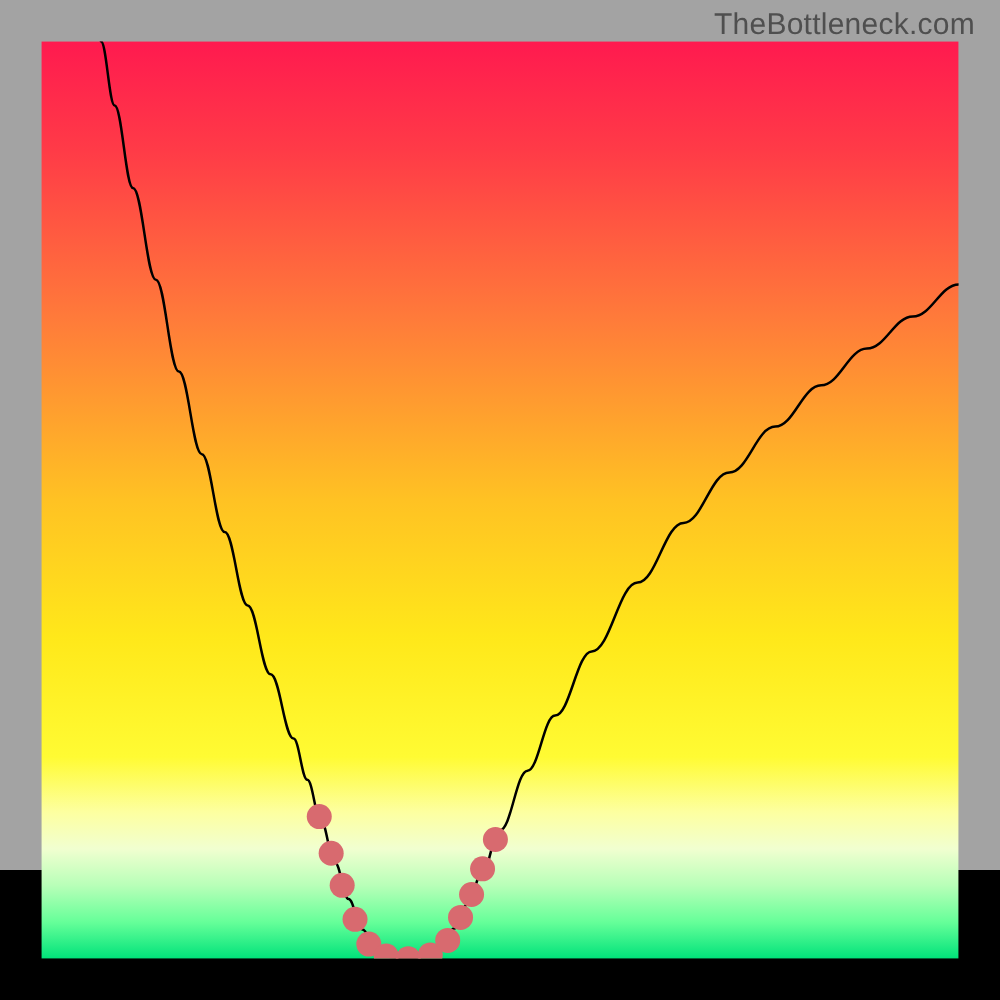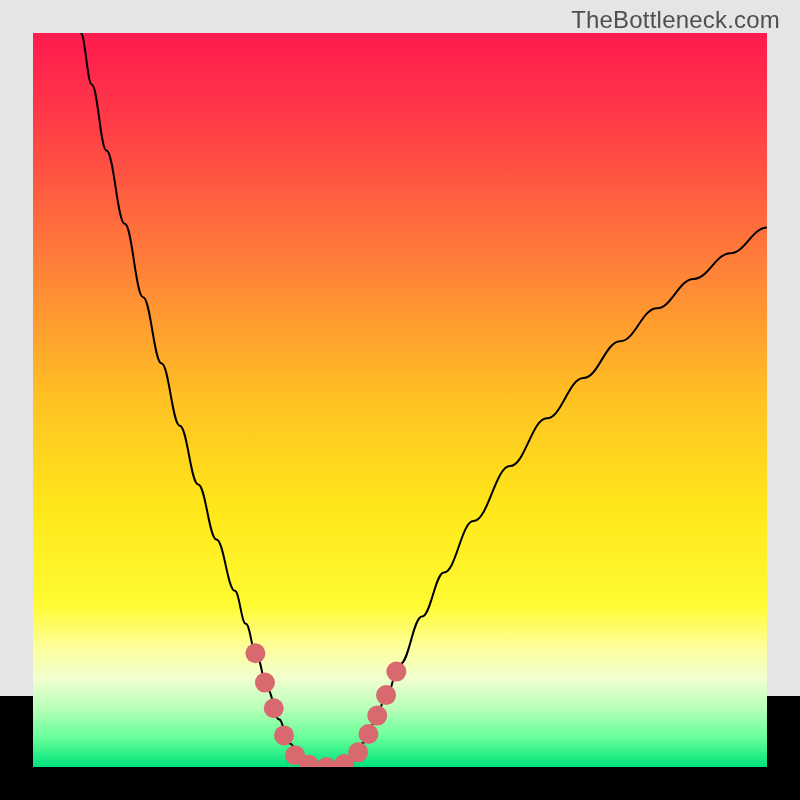--- a/index.html
+++ b/index.html
@@ -10,21 +10,21 @@
     background: #000;
     position: relative;
     font-family: Arial, sans-serif;
   }
   .frame {
     position: absolute;
     top: 0;
     left: 0;
     width: 800px;
     height: 696px;
-    background: #e5e5e5;
+    background: #a3a3a3;
   }
   .plot-area {
     position: absolute;
     top: 33px;
     left: 33px;
     width: 734px;
     height: 734px;
     overflow: hidden;
   }
   .watermark {

